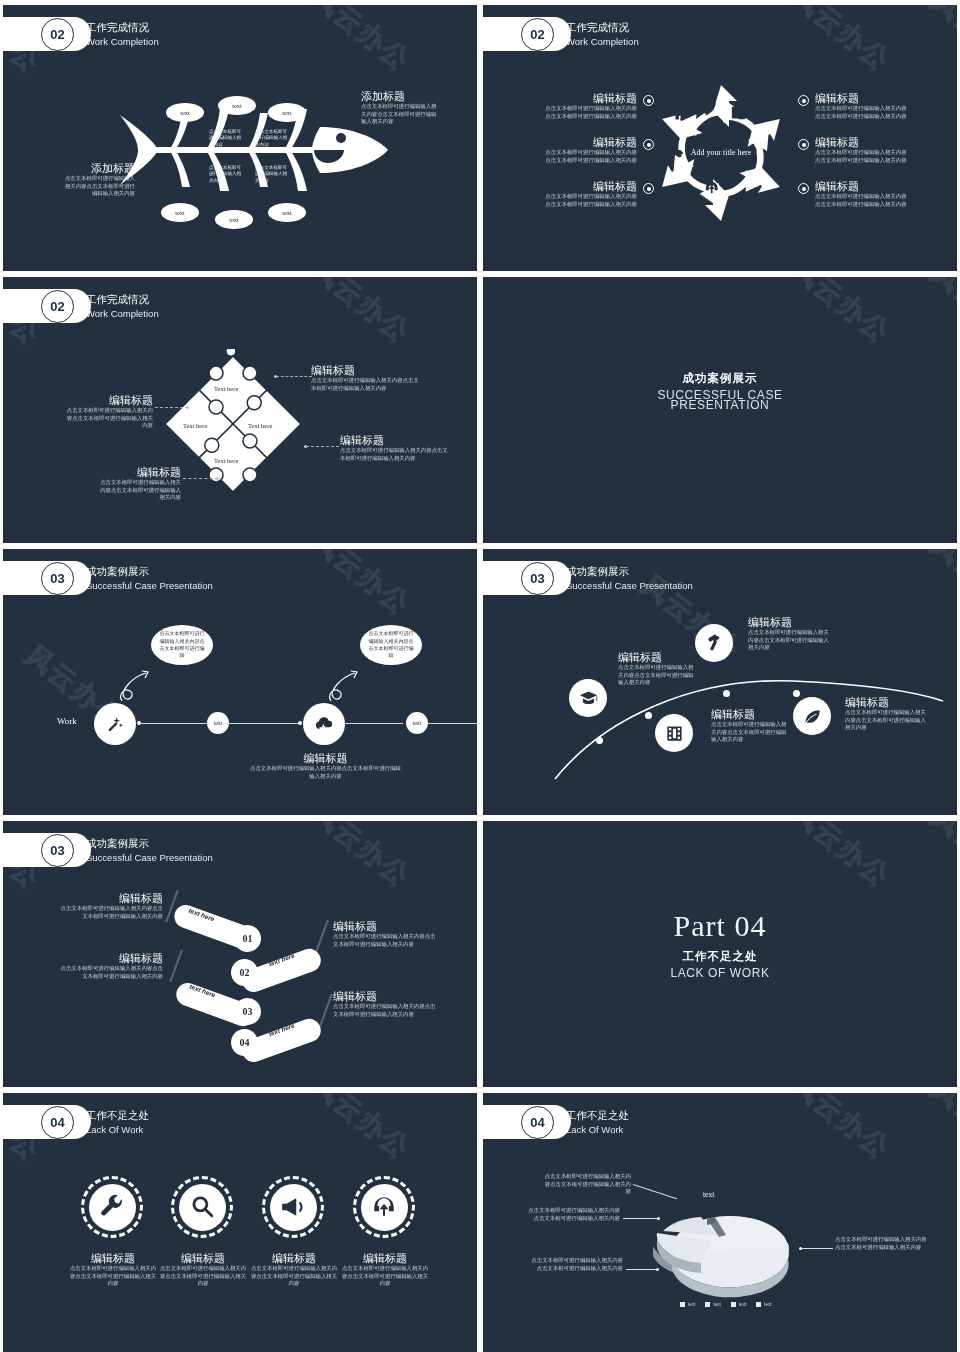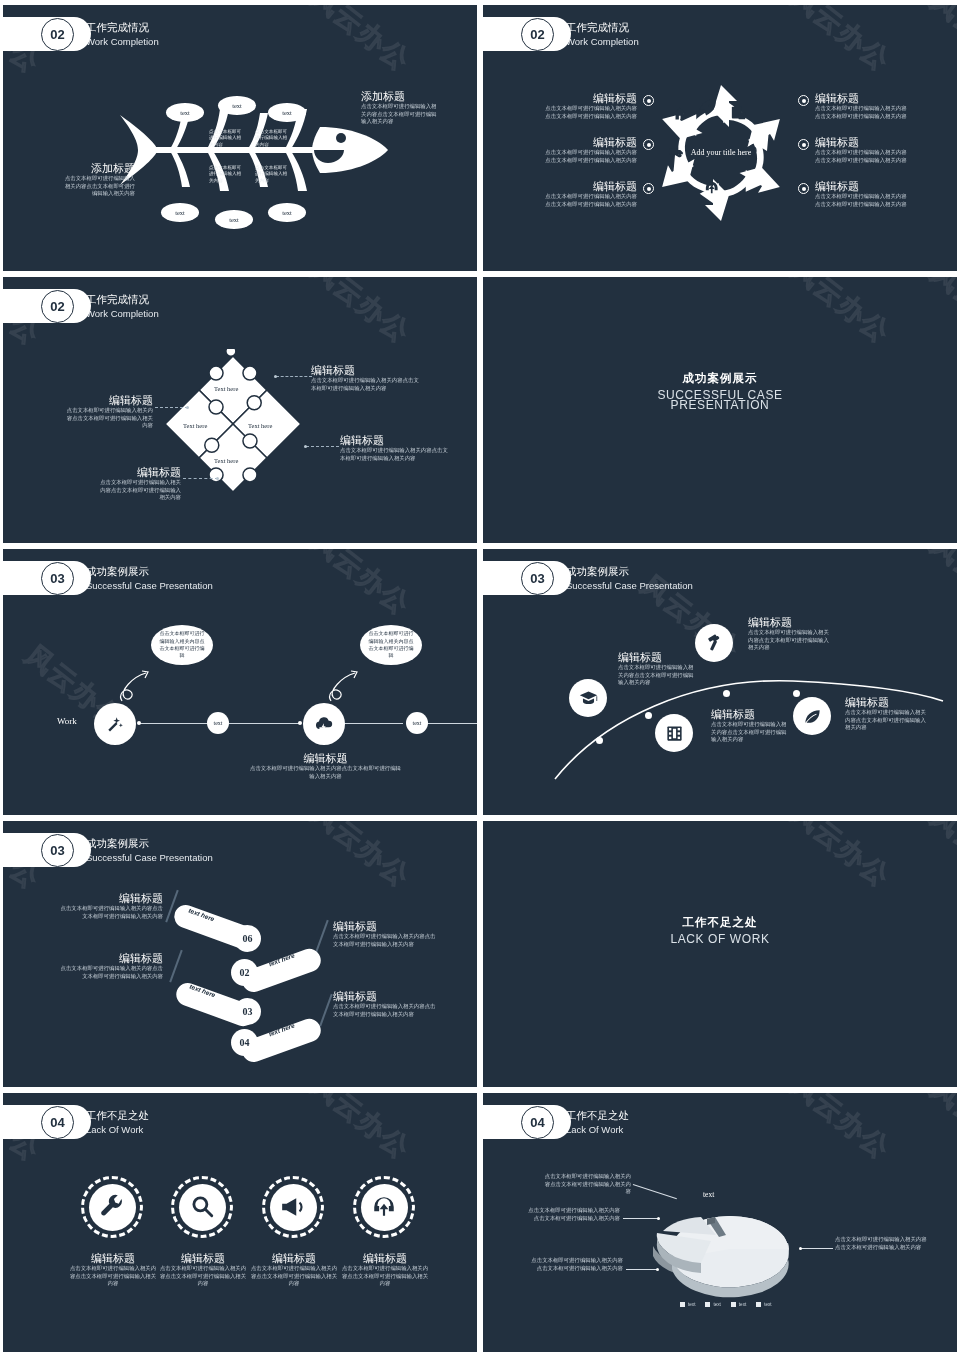--- a/index.html
+++ b/index.html
@@ -582,21 +582,21 @@
         <div class="hdr-en">Successful Case Presentation</div>
       </div>
     </div>
 
     <div class="slash" style="left:168px;top:68px;height:34px;transform:rotate(20deg)"></div>
     <div class="slash" style="left:172px;top:128px;height:34px;transform:rotate(20deg)"></div>
     <div class="slash" style="left:318px;top:98px;height:34px;transform:rotate(20deg)"></div>
     <div class="slash" style="left:322px;top:172px;height:34px;transform:rotate(20deg)"></div>
 
     <div class="key" style="left:172px;top:80px;width:82px;transform:rotate(20deg);transform-origin:left center"></div>
-    <div class="key-n" style="left:231px;top:104px">06</div>
+    <div class="key-n" style="left:231px;top:104px">01</div>
     <div class="key-t" style="left:185px;top:90px;transform:rotate(20deg)">text here</div>
 
     <div class="key" style="left:240px;top:152px;width:82px;transform:rotate(-20deg);transform-origin:left center"></div>
     <div class="key-n" style="left:228px;top:138px">02</div>
     <div class="key-t" style="left:265px;top:135px;transform:rotate(-20deg)">text here</div>
 
     <div class="key" style="left:174px;top:158px;width:82px;transform:rotate(20deg);transform-origin:left center"></div>
     <div class="key-n" style="left:231px;top:177px">03</div>
     <div class="key-t" style="left:186px;top:166px;transform:rotate(20deg)">text here</div>
 
@@ -620,20 +620,21 @@
     <div style="position:absolute;left:330px;top:170px;width:106px" class="left">
       <div class="blk-t">编辑标题</div>
       <div class="blk-b">点击文本框即可进行编辑输入相关内容点击文本框即可进行编辑输入相关内容</div>
     </div>
   </div>
 
   <div class="slide">
     <div class="wm a">风云办公</div>
     <div class="wm d">风云办公</div>
     <div class="part-wrap">
+      <div class="part-num">Part 04</div>
       <div class="part-cn">工作不足之处</div>
       <div class="part-en">LACK OF WORK</div>
     </div>
   </div>
 
   <div class="slide">
     <div class="wm a">风云办公</div>
     <div class="wm c">风云办公</div>
 
     <div class="hdr">

